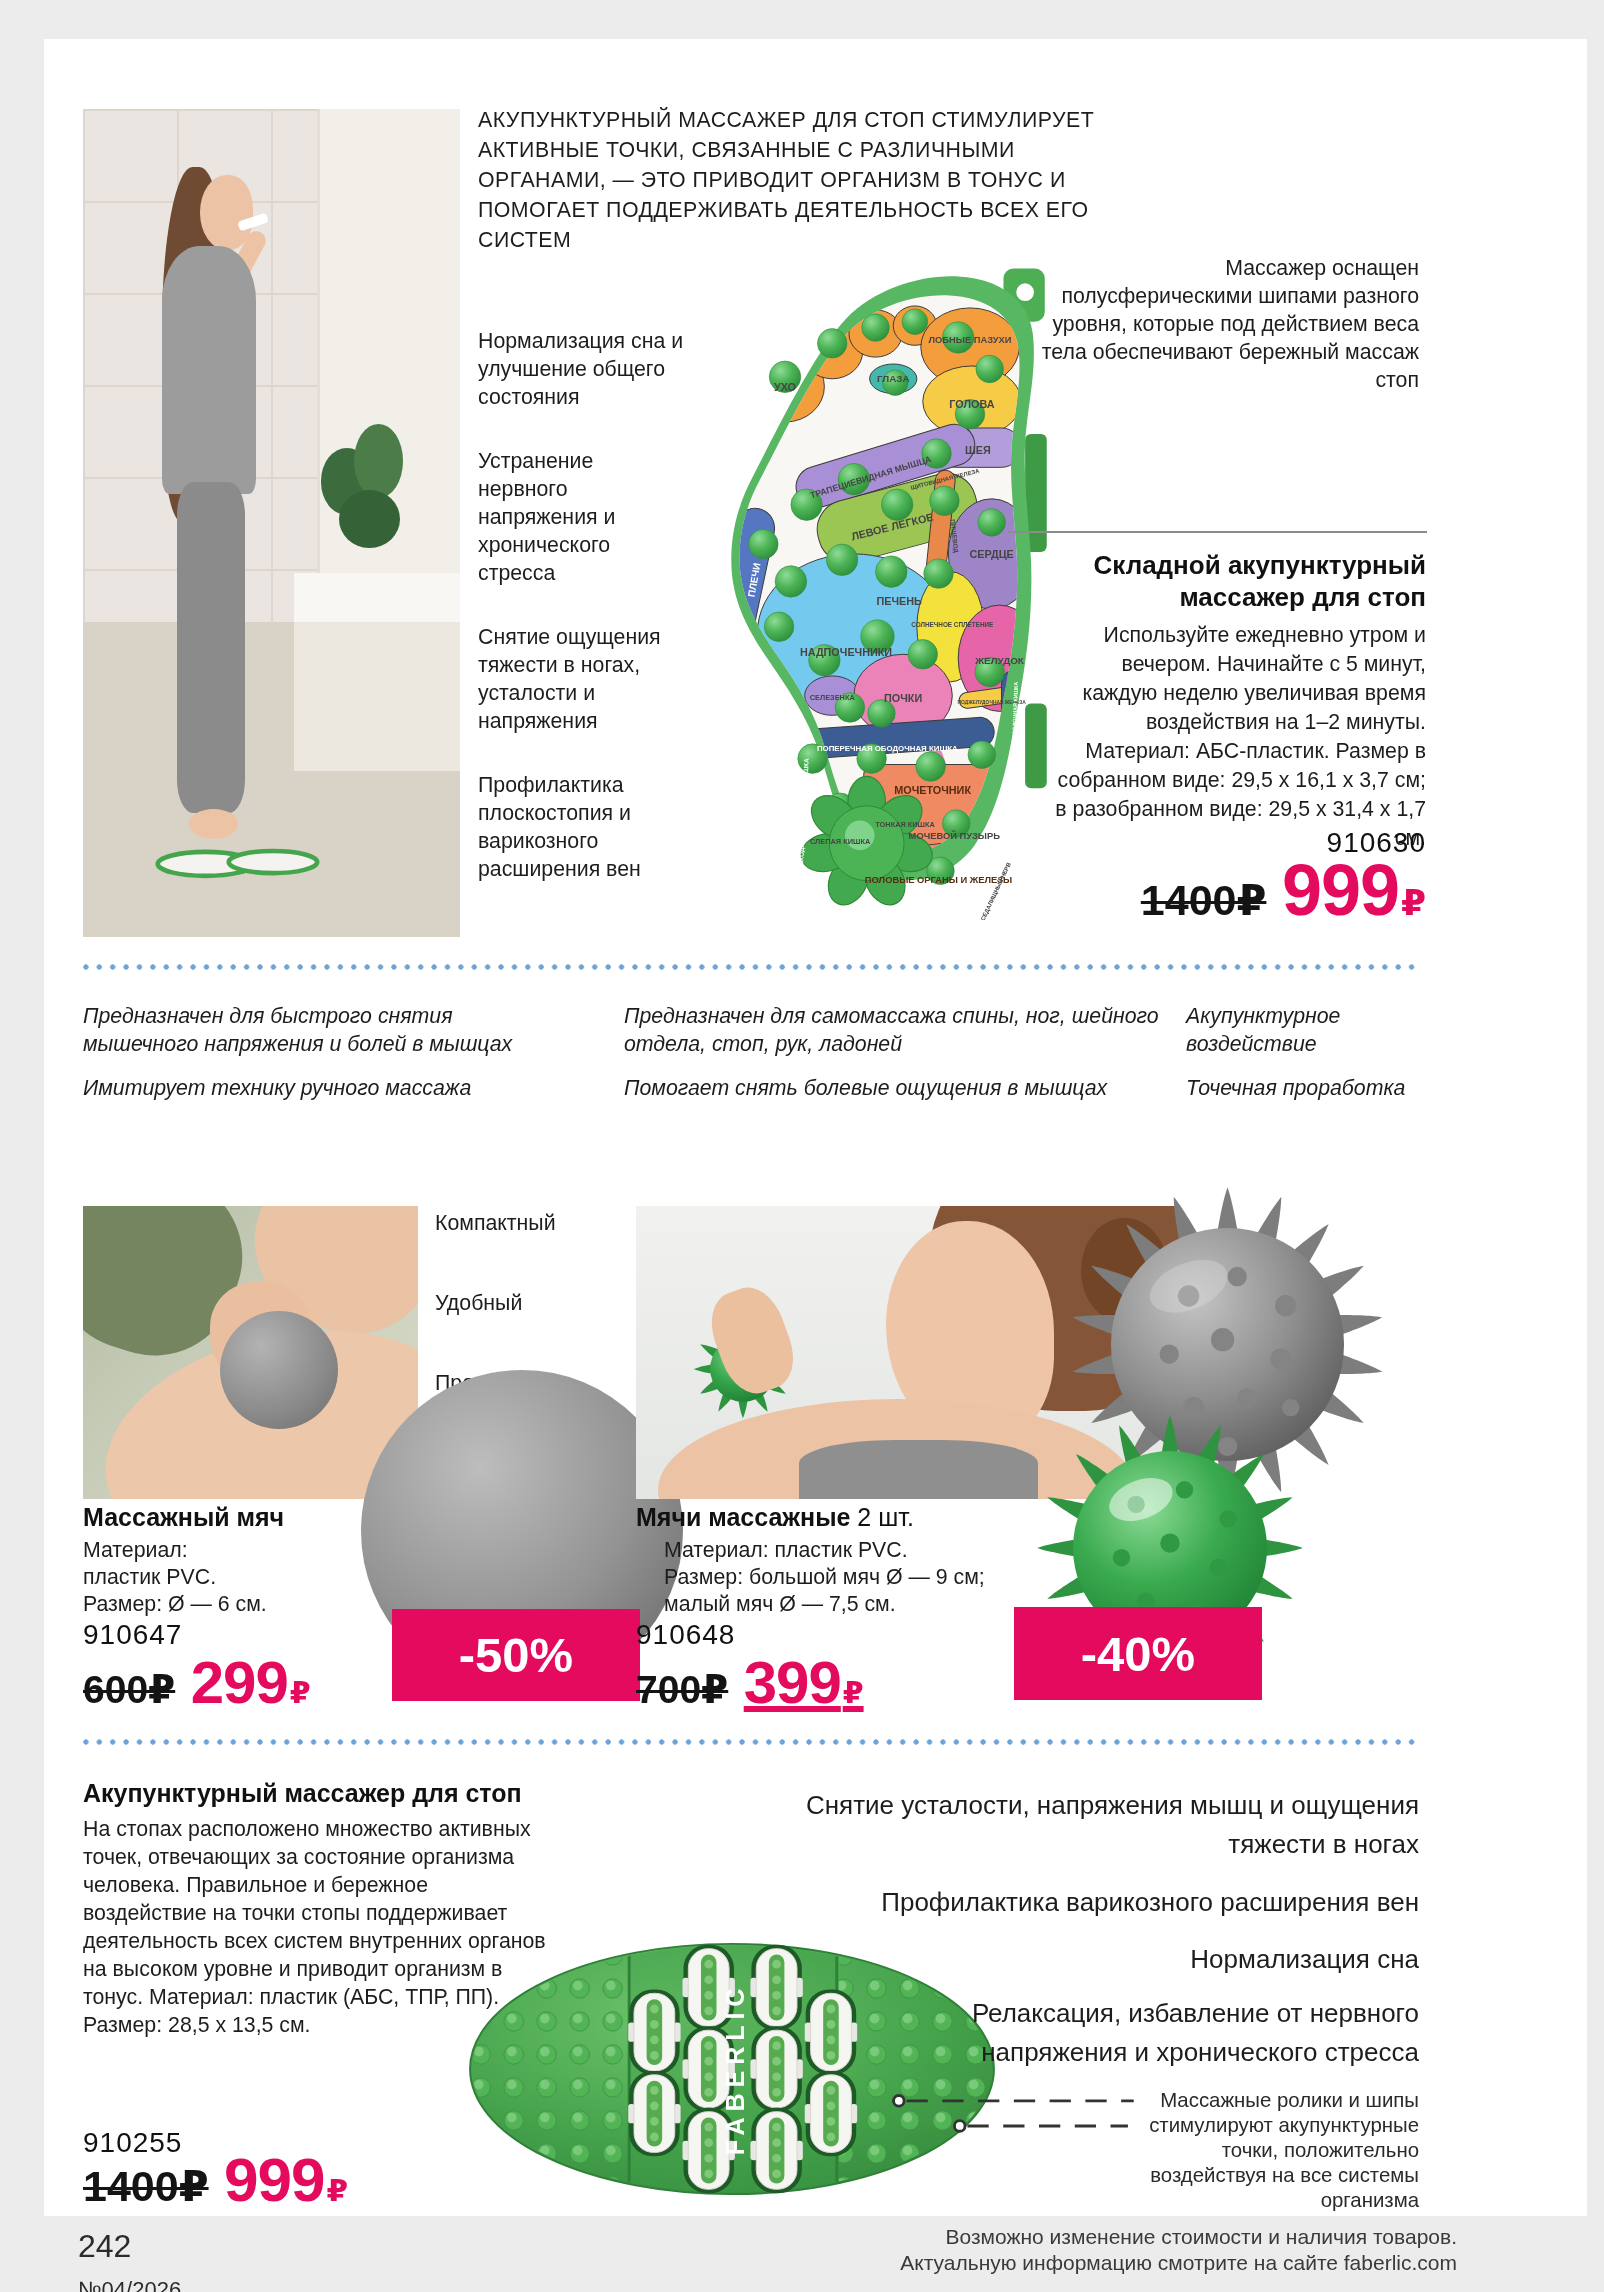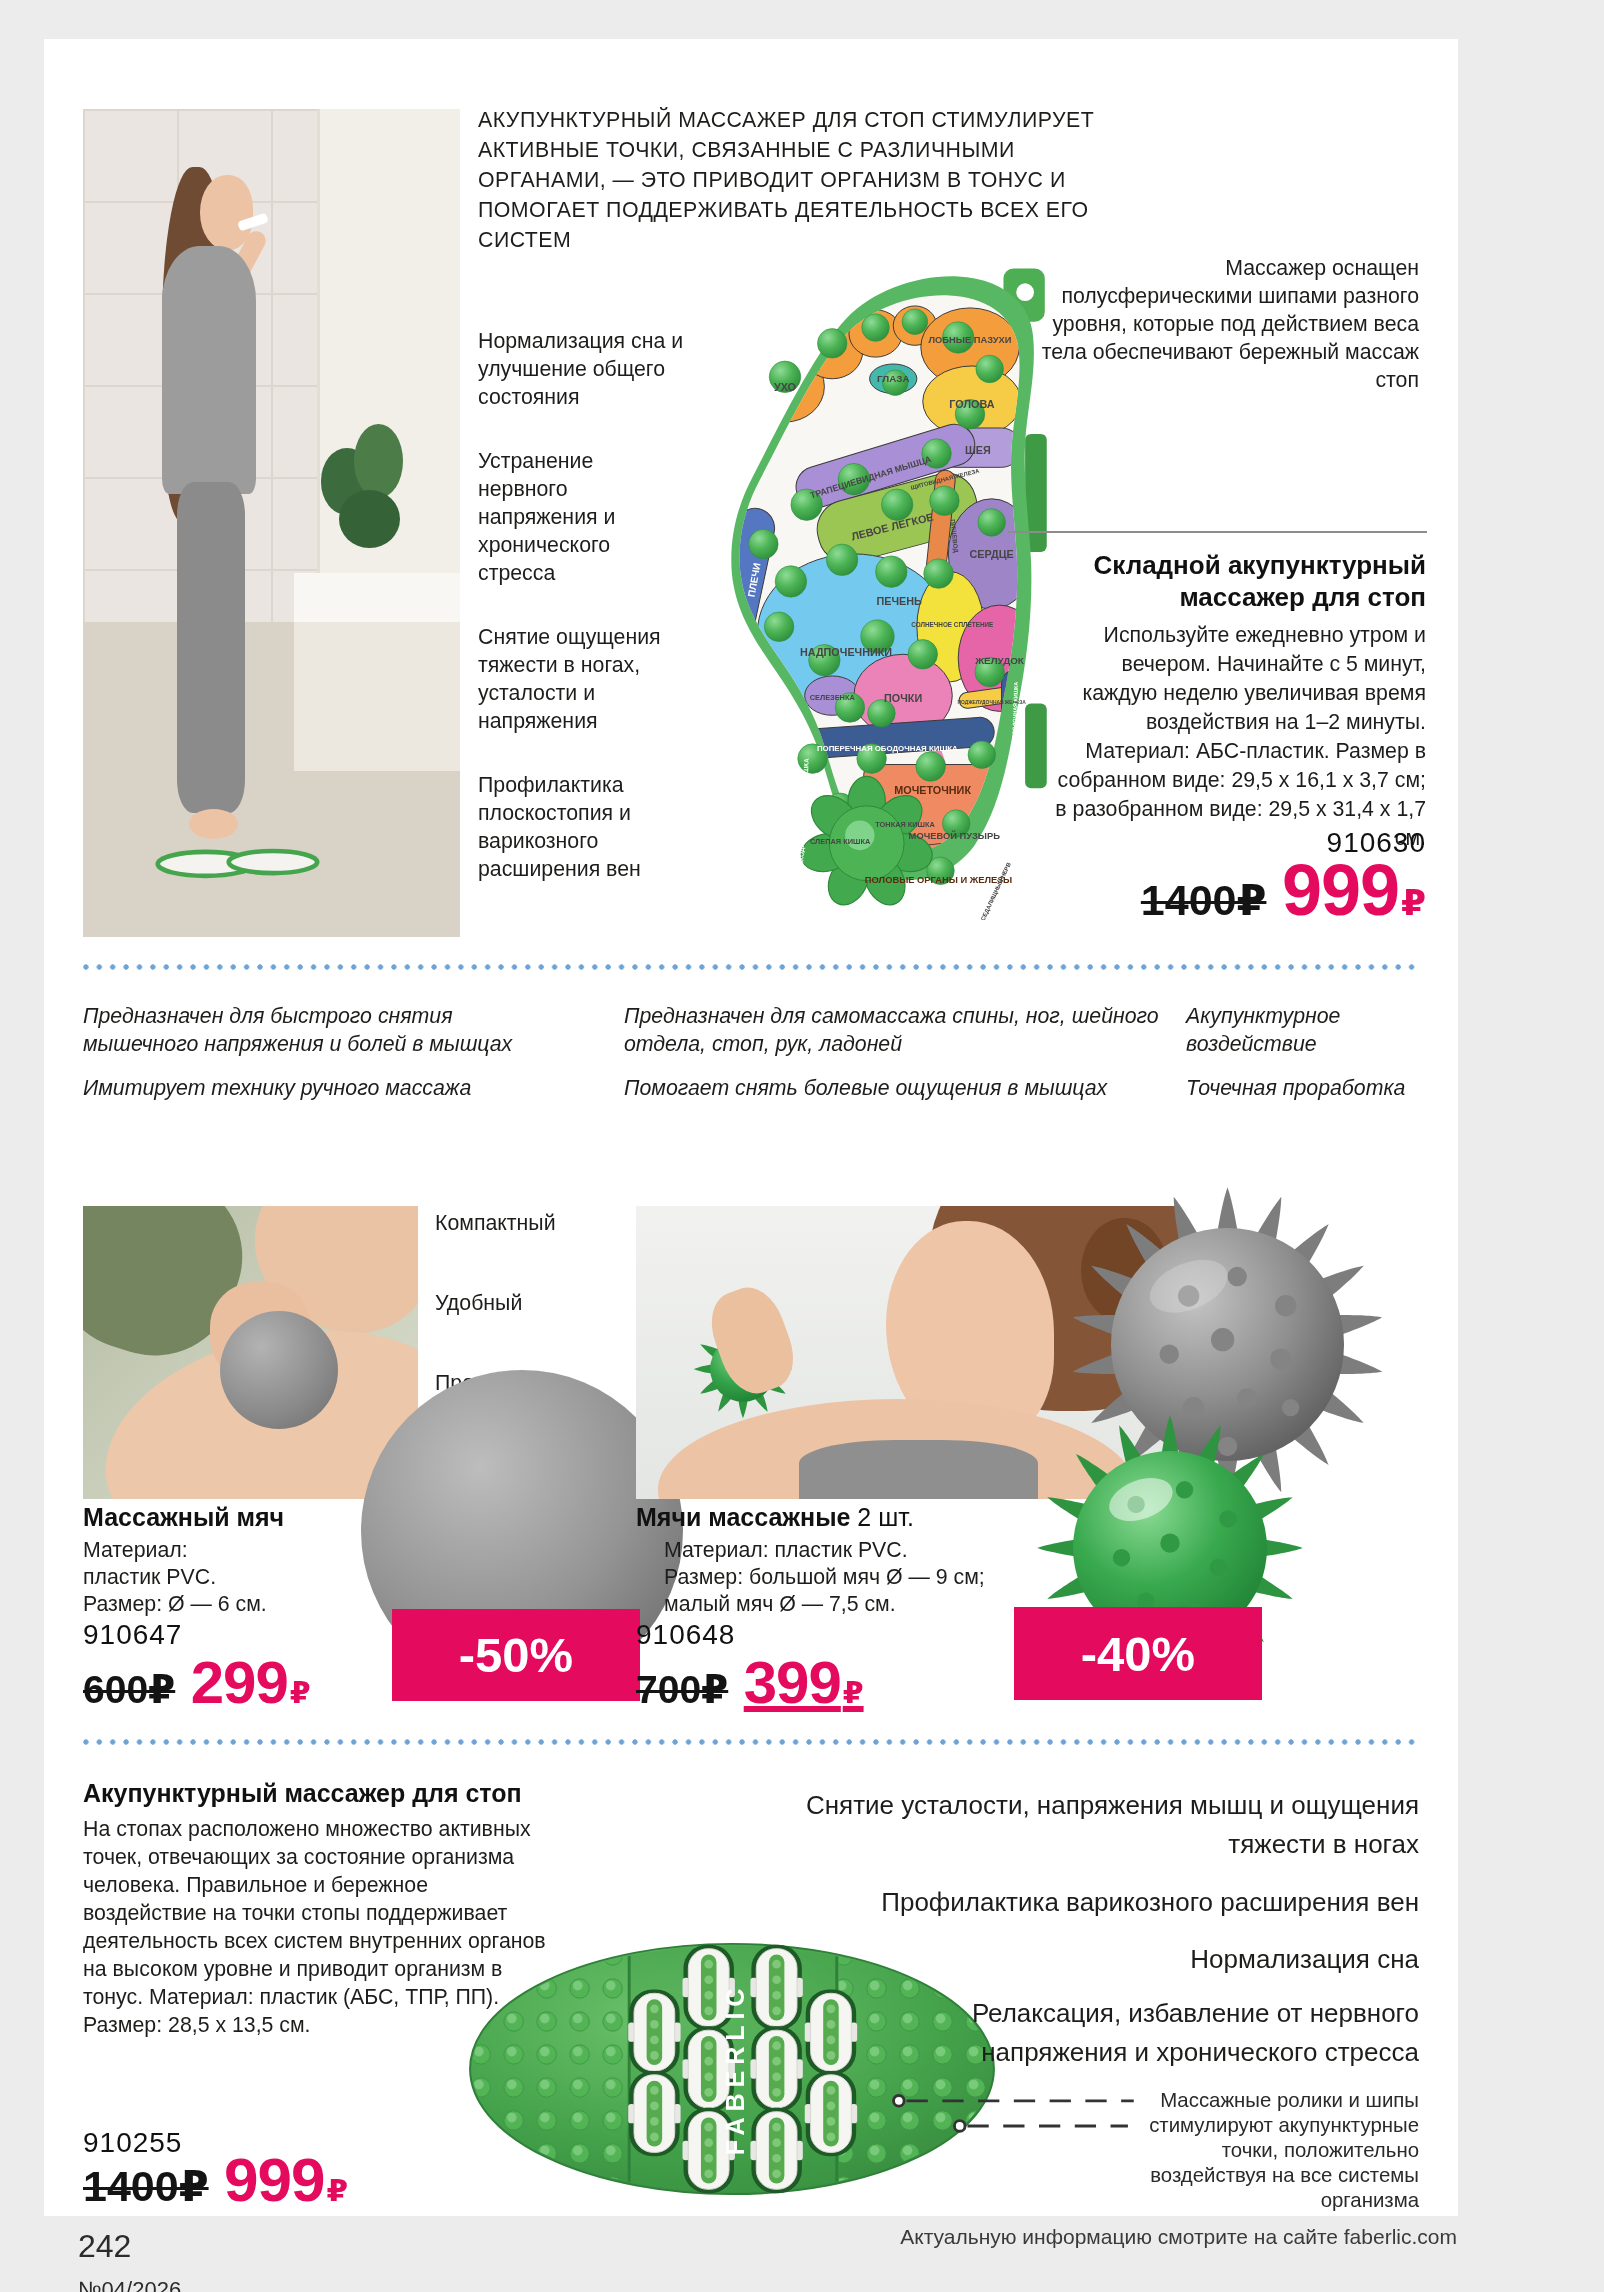--- a/index.html
+++ b/index.html
@@ -9,21 +9,21 @@
     --dots:#6ea3d8;
   }
   *{margin:0;padding:0;box-sizing:border-box;}
   html,body{width:1605px;height:2292px;}
   body{
     font-family:"Liberation Sans","DejaVu Sans",sans-serif;
     background:#ececec;color:var(--ink);
     position:relative;overflow:hidden;
   }
   .abs{position:absolute;}
-  #card{position:absolute;left:44px;top:39px;width:1414px;height:2177px;background:#ffffff;}
+  #card{position:absolute;left:44px;top:39px;width:1543px;height:2177px;background:#ffffff;}
 
   
   .headline{font-size:21.3px;line-height:30px;letter-spacing:0.5px;color:var(--ink);}
   .body-t{font-size:21.3px;line-height:28px;color:var(--ink);}
   .body-t p{margin-bottom:15.5px;font-style:italic;}
   .benefit{margin-bottom:29px;margin-top:36px;}
   .r{text-align:right;}
   .ptitle{font-weight:bold;font-size:26px;line-height:32px;color:#111;}
   .ptitle-s{font-weight:bold;font-size:25px;line-height:31px;color:#111;}
   .qty{font-weight:normal;}
@@ -629,15 +629,16 @@
   </svg>
   <div class="abs annotation" style="left:1098px;top:2049px;width:277px;">Массажные ролики и шипы стимулируют акупунктурные точки, положительно воздействуя на все системы организма</div>
 
 </div>
 
 <div class="abs" style="left:78px;top:2228px;display:flex;align-items:baseline;gap:11.6px;flex-direction:column;">
   <span class="footer-num">242</span>
   <span class="footer-issue">№04/2026</span>
 </div>
 <div class="abs footer-note" style="left:875px;top:2224px;width:582px;">
+  <div>Возможно изменение стоимости и наличия товаров.</div>
   <div>Актуальную информацию смотрите на сайте faberlic.com</div>
 </div>
 
 
 </body></html>

